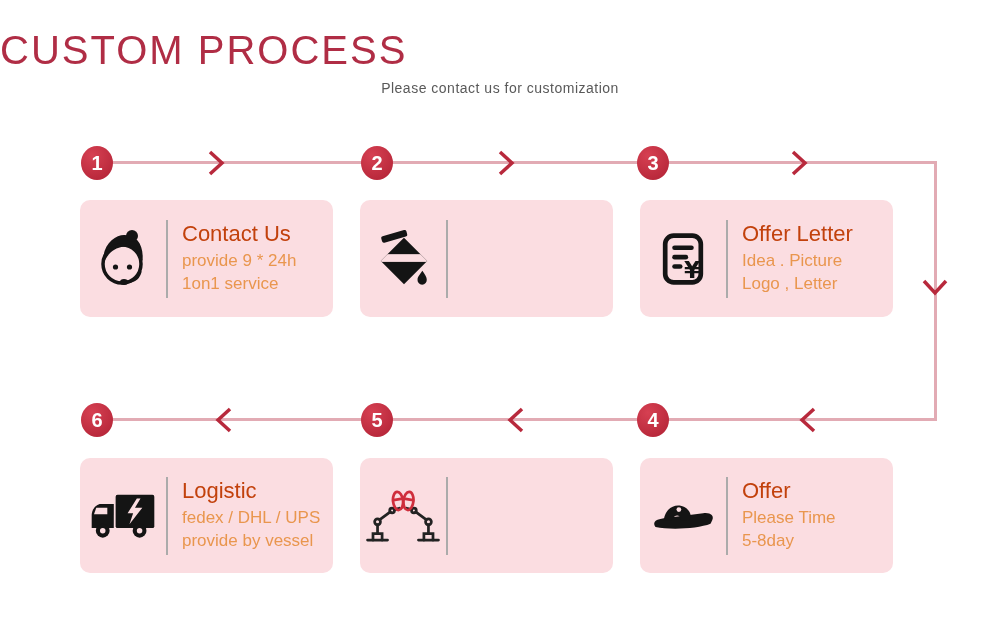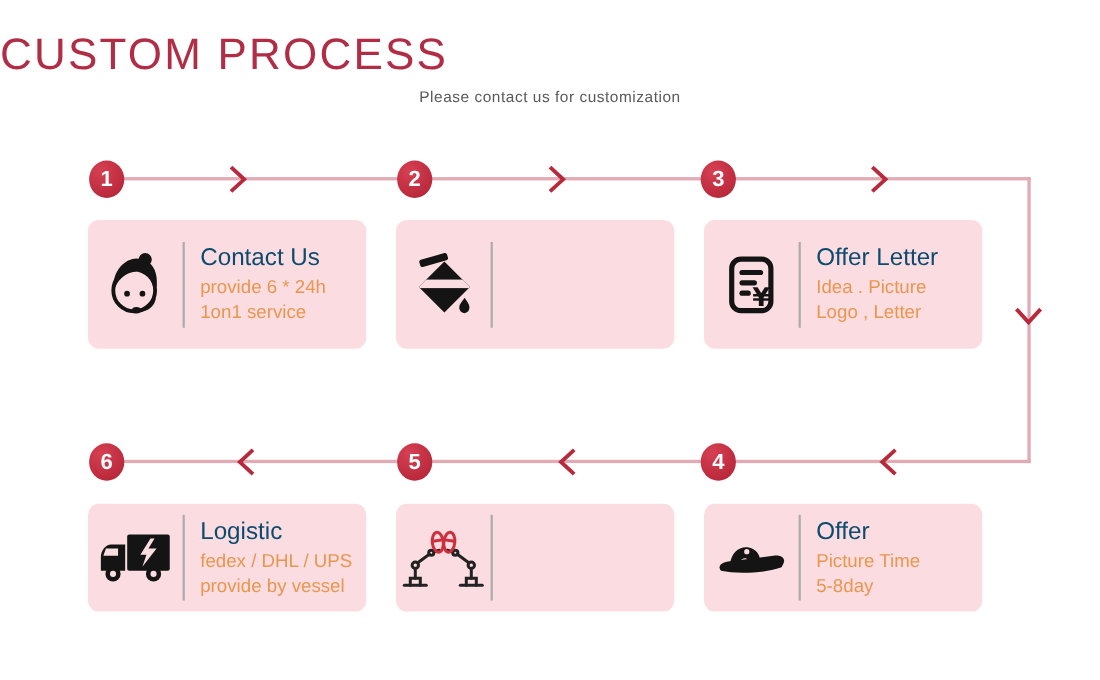--- a/index.html
+++ b/index.html
@@ -28,26 +28,26 @@
     color:#ffffff;font-size:20px;font-weight:bold;
     display:flex;align-items:center;justify-content:center;
   }
   .c1{left:81px;top:146px;} .c2{left:361px;top:146px;} .c3{left:637px;top:146px;}
   .c6{left:81px;top:403px;} .c5{left:361px;top:403px;} .c4{left:637px;top:403px;}
   
   .card{
     position:absolute;width:253px;height:117px;background:#fbdde1;
     border-radius:10px;display:flex;align-items:center;
   }
-  .r1{top:200px;} .r2{top:458px;height:98px;}
+  .r1{top:200px;} .r2{top:458px;height:115px;}
   .p1{left:80px;} .p2{left:360px;} .p3{left:640px;}
   .card-icon{flex:0 0 86px;display:flex;align-items:center;justify-content:center;}
   .card-divider{width:2px;height:78px;background:#ababab;flex:0 0 auto;}
   .card-text{margin-left:14px;}
-  .card-title{font-size:22px;color:#0c4a6e;margin-bottom:3px;}
+  .card-title{font-size:22px;color:#c2410c;margin-bottom:3px;}
   .card-line{font-size:17px;color:#e9964e;line-height:1.35;}
 </style>
 </head>
 <body>
 
 <div class="canvas">
 
   <div class="main-title">CUSTOM PROCESS</div>
   <div class="sub-title">Please contact us for customization</div>
 
@@ -92,21 +92,21 @@
         <circle cx="31" cy="37" r="19" fill="none" stroke="#141414" stroke-width="3.5"></circle>
         <circle cx="24.5" cy="40" r="2.6" fill="#141414"></circle>
         <circle cx="38.5" cy="40" r="2.6" fill="#141414"></circle>
         <path d="M49 45 C47 52 41 55.5 34 55" fill="none" stroke="#141414" stroke-width="3" stroke-linecap="round"></path>
         <ellipse cx="33" cy="55" rx="4" ry="3" fill="#141414"></ellipse>
       </svg>
     </div>
     <div class="card-divider"></div>
     <div class="card-text">
       <div class="card-title">Contact Us</div>
-      <div class="card-line">provide 6 * 24h</div>
+      <div class="card-line">provide 9 * 24h</div>
       <div class="card-line">1on1 service</div>
     </div>
   </div>
 
   <div class="card r1 p2">
     <div class="card-icon">
       <svg viewBox="0 0 64 64" width="62" height="62">
         <defs>
             <clipPath id="bk">
               <path d="M33 10 L57 34 L33 58 L9 34 Z"></path>
@@ -194,18 +194,18 @@
     <div class="card-icon">
       <svg viewBox="0 0 72 40" width="66" height="37">
         <path d="M5 31 C3 26 8 24 15 23 L58 17.5 C66 16.5 70 20 68 25 L66 29 C52 34.5 22 36 6 32.5 Z" fill="#141414"></path>
         <path d="M15 26 C16 12 28 5.5 38 11 C44.5 15 45.5 21 43.5 25 L33 26 C34.5 19 27.5 17 23 25.5 Z" fill="#141414"></path>
         <circle cx="31.5" cy="13.5" r="2.6" fill="#fbdde1"></circle>
       </svg>
     </div>
     <div class="card-divider"></div>
     <div class="card-text">
       <div class="card-title">Offer</div>
-      <div class="card-line">Picture Time</div>
+      <div class="card-line">Please Time</div>
       <div class="card-line">5-8day</div>
     </div>
   </div>
 
 </div>
 
 </body></html>

